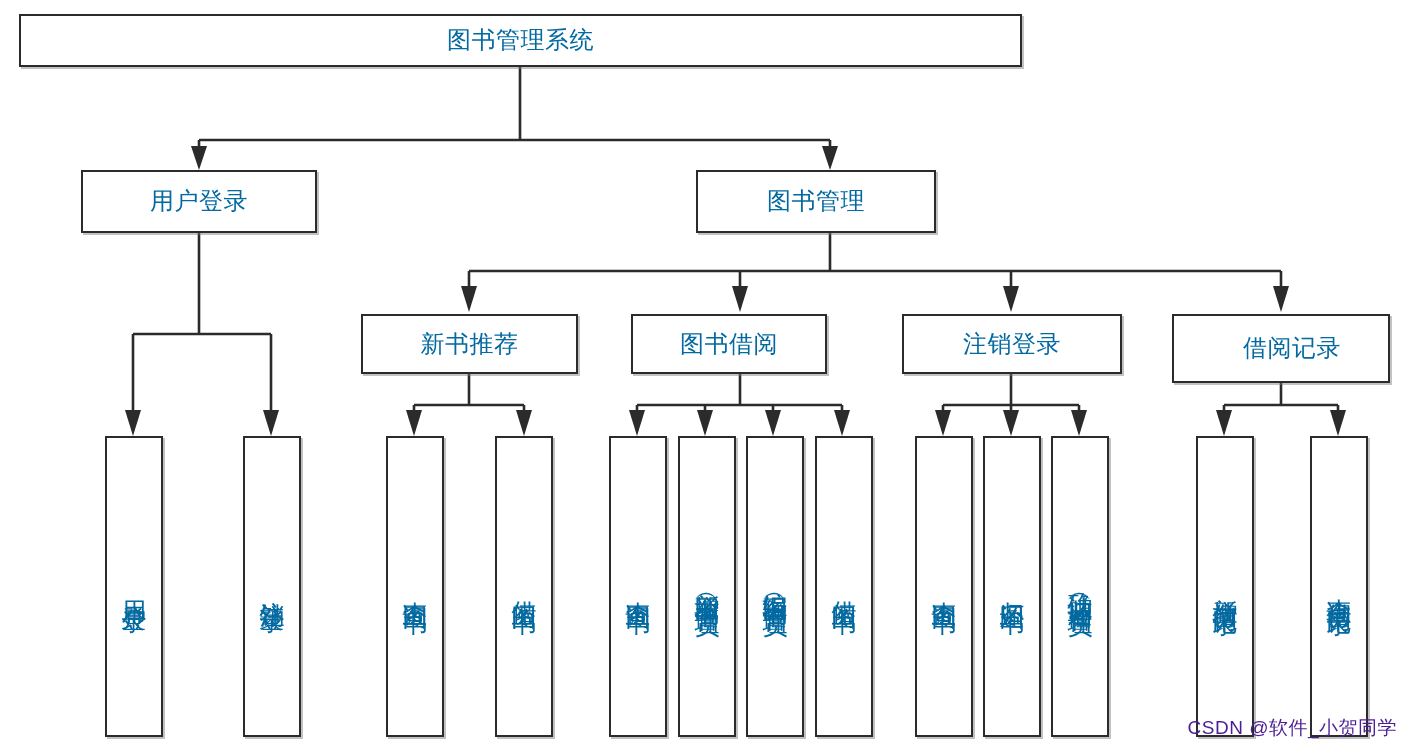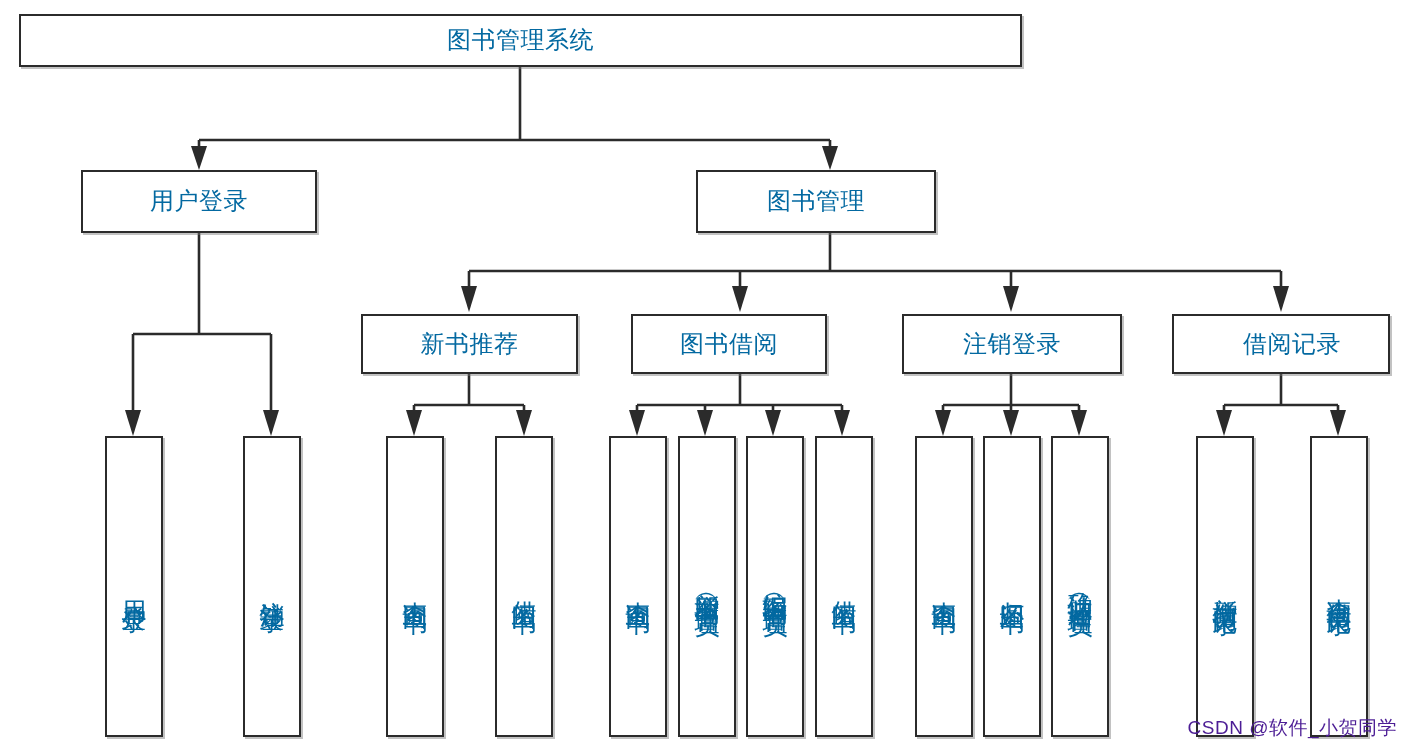--- a/index.html
+++ b/index.html
@@ -164,21 +164,21 @@
   </div>
 
   <div class="node-box node-h" style="left:631px; top:314px; width:196px; height:60px;">
     <span class="node-label">图书借阅</span>
   </div>
 
   <div class="node-box node-h" style="left:902px; top:314px; width:220px; height:60px;">
     <span class="node-label">注销登录</span>
   </div>
 
-  <div class="node-box node-h" style="left:1172px; top:314px; width:218px; height:60px;padding-left:22px;">
+  <div class="node-box node-h" style="left:1172px; top:314px; width:218px; height:69px;padding-left:22px;">
     <span class="node-label">借阅记录</span>
   </div>
 
   <div class="node-box node-v" style="left:105px; top:436px; width:58px; height:301px;">
     <span class="node-label">用户登录</span>
   </div>
 
   <div class="node-box node-v" style="left:243px; top:436px; width:58px; height:301px;">
     <span class="node-label">注销登录</span>
   </div>

